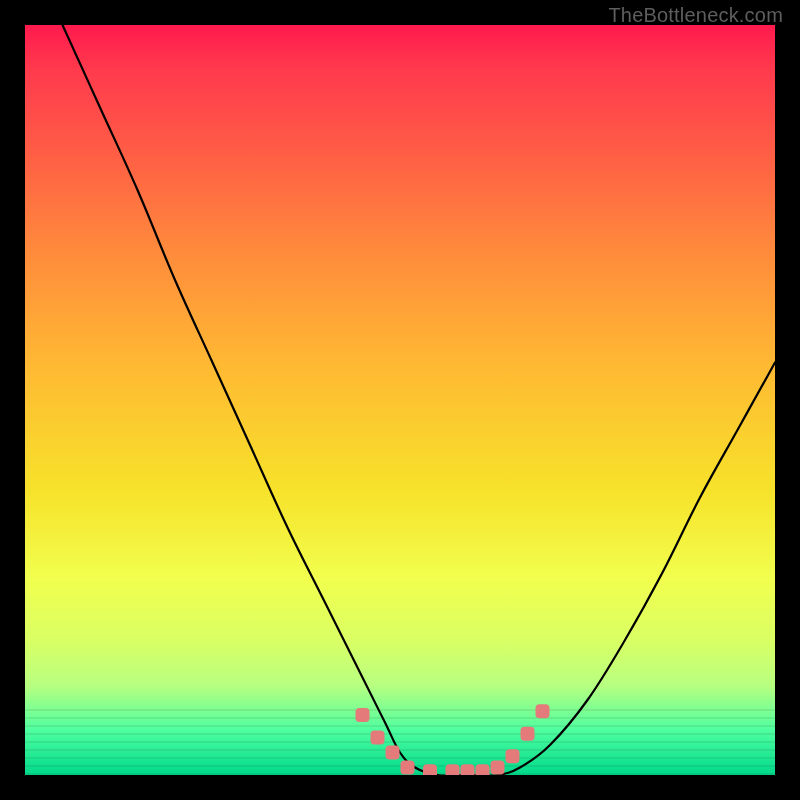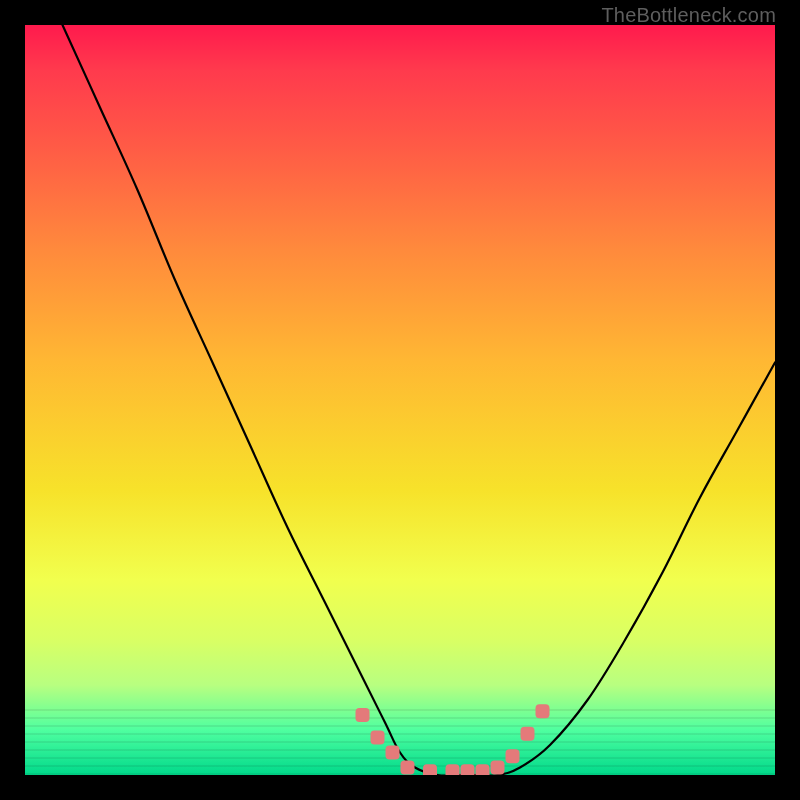--- a/index.html
+++ b/index.html
@@ -55,21 +55,21 @@
   }
   svg.curve {
     position: absolute;
     inset: 0;
     width: 100%;
     height: 100%;
   }
   .watermark {
     position: absolute;
     top: 4px;
-    right: 24px;
+    right: 17px;
     color: #5e5e5e;
     font-size: 20px;
     letter-spacing: 0.2px;
     font-weight: 400;
   }
 </style>
 </head>
 <body>
 
 <div class="watermark">TheBottleneck.com</div>

